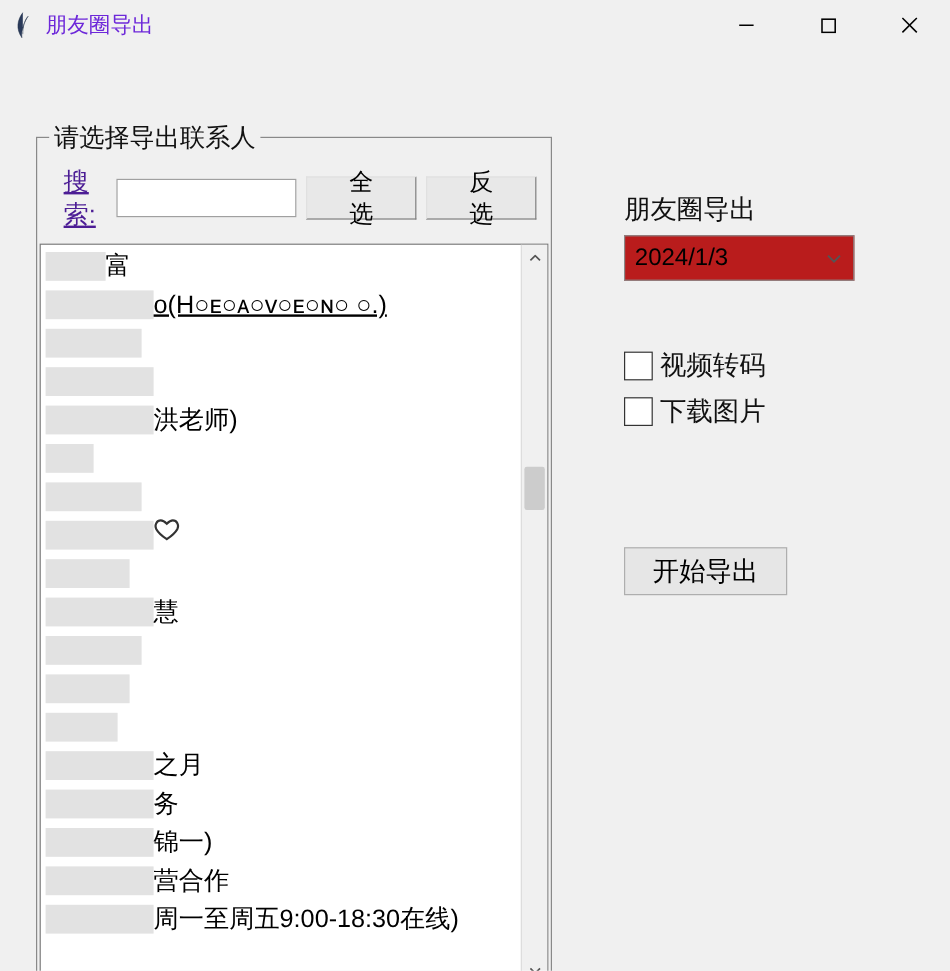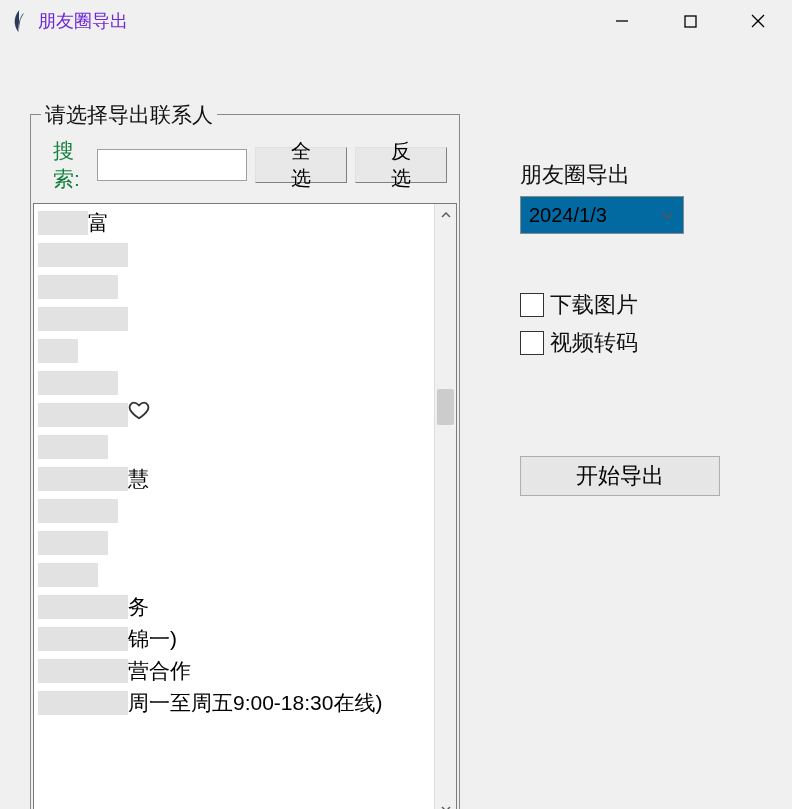--- a/index.html
+++ b/index.html
@@ -73,21 +73,22 @@
       color: #111;
     }
     .search-row {
       display: flex;
       align-items: center;
       gap: 8px;
       padding: 4px 10px 10px 20px;
     }
     .search-label {
       font-size: 21px;
-      color: #15803d;
+      color: #4c1d95;
+      text-decoration: underline;
     }
     .search-input {
       width: 150px;
       height: 32px;
       border: 1px solid #a0a0a0;
       background: #fff;
       font-size: 16px;
       padding: 0 4px;
     }
     .btn {
@@ -165,23 +166,23 @@
     .right-panel {
       padding-left: 60px;
       padding-top: 78px;
     }
     .field-label {
       font-size: 22px;
       color: #111;
       margin-bottom: 6px;
     }
     .dropdown {
-      width: 164px;
+      width: 192px;
       height: 38px;
-      background: #0369a1;
+      background: #b91c1c;
       border: 1px solid #898989;
       display: flex;
       align-items: center;
       justify-content: space-between;
       padding: 0 10px 0 8px;
       font-size: 20px;
       margin-bottom: 14px;
       cursor: pointer;
     }
     .dropdown-caret {
@@ -201,21 +202,21 @@
       width: 24px;
       height: 24px;
       border: 1.5px solid #333;
       background: #fff;
     }
     .checks-group {
       margin-top: 56px;
     }
     .export-btn {
       margin-top: 98px;
-      width: 200px;
+      width: 136px;
       height: 40px;
       background: #e6e6e6;
       border: 1px solid #aeaeae;
       font-size: 22px;
       display: flex;
       align-items: center;
       justify-content: center;
       cursor: pointer;
     }
     .heart-icon svg{
@@ -258,33 +259,35 @@
       <div class="groupbox-label">请选择导出联系人</div>
       <div class="search-row">
         <span class="search-label">搜索:</span>
         <input class="search-input" value="" style="">
         <button class="btn">全选</button>
         <button class="btn">反选</button>
       </div>
       <div class="listbox-wrap">
         <div class="listbox" id="listbox">
             <div class="list-item"><span class="cens" style="width: 50px;"></span><span class="text">富</span></div>
-            <div class="list-item underline"><span class="cens" style="width: 90px;"></span></div>
+            <div class="list-item underline"><span class="cens" style="width: 90px;"></span><span class="text">o(H○ᴇ○ᴀ○ᴠ○ᴇ○ɴ○ ○.)</span></div>
             <div class="list-item"><span class="cens" style="width: 80px;"></span></div>
             <div class="list-item"><span class="cens" style="width: 90px;"></span></div>
+            <div class="list-item"><span class="cens" style="width: 90px;"></span><span class="text">洪老师)</span></div>
             <div class="list-item"><span class="cens" style="width: 40px;"></span></div>
             <div class="list-item"><span class="cens" style="width: 80px;"></span></div>
             <div class="list-item"><span class="cens" style="width: 90px;"></span><span class="heart-icon"><svg viewBox="0 0 24 24">
                   <path d="M12 21s-7-4.5-9.5-9C.5 8 3 4 6.5 4 9 4 11 6 12 7c1-1 3-3 5.5-3C21 4 23.5 8 21.5 12 19 16.5 12 21 12 21z"></path>
                 </svg></span></div>
             <div class="list-item"><span class="cens" style="width: 70px;"></span></div>
             <div class="list-item"><span class="cens" style="width: 90px;"></span><span class="text">慧</span></div>
             <div class="list-item"><span class="cens" style="width: 80px;"></span></div>
             <div class="list-item"><span class="cens" style="width: 70px;"></span></div>
             <div class="list-item"><span class="cens" style="width: 60px;"></span></div>
+            <div class="list-item"><span class="cens" style="width: 90px;"></span><span class="text">之月</span></div>
             <div class="list-item"><span class="cens" style="width: 90px;"></span><span class="text">务</span></div>
             <div class="list-item"><span class="cens" style="width: 90px;"></span><span class="text">锦一)</span></div>
             <div class="list-item"><span class="cens" style="width: 90px;"></span><span class="text">营合作</span></div>
             <div class="list-item"><span class="cens" style="width: 90px;"></span><span class="text">周一至周五9:00-18:30在线)</span></div>
           </div>
         <div class="scrollbar">
           <div class="scroll-arrow">
             <svg width="10" height="6" viewBox="0 0 10 6">
                 <polyline points="1,5 5,1 9,5" fill="none" stroke="#555" stroke-width="1.4"></polyline>
               </svg>
@@ -307,23 +310,23 @@
       <span class="dropdown-caret">
         <svg width="12" height="8" viewBox="0 0 12 8">
             <polyline points="1,1 6,6 11,1" fill="none" stroke="#555" stroke-width="1.6"></polyline>
           </svg>
       </span>
     </div>
 
     <div class="checks-group">
       <label class="checkbox-row">
         <span class="checkbox-box"></span>
-        <span>下载图片</span>
+        <span>视频转码</span>
       </label>
       <label class="checkbox-row">
         <span class="checkbox-box"></span>
-        <span>视频转码</span>
+        <span>下载图片</span>
       </label>
     </div>
 
     <button class="export-btn">开始导出</button>
   </div>
 </div>
 
 </body></html>

